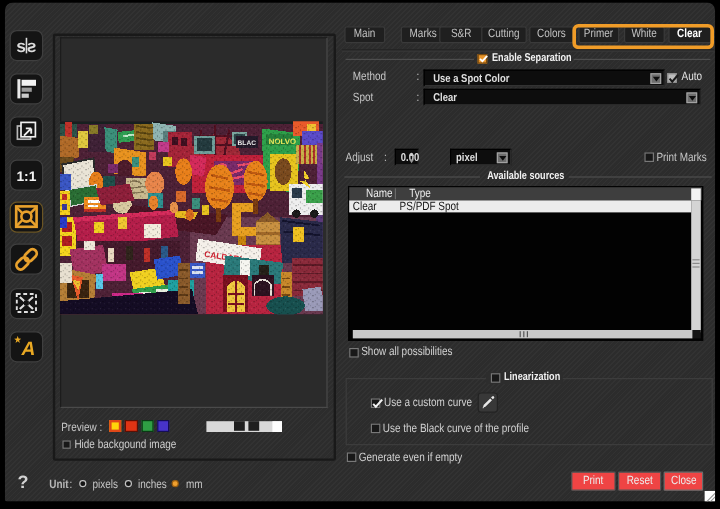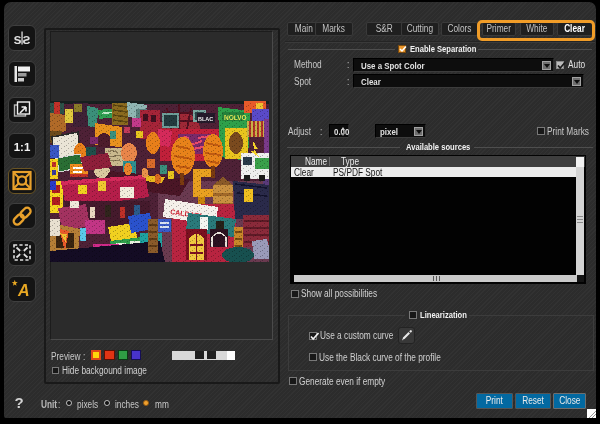--- a/index.html
+++ b/index.html
@@ -20,21 +20,21 @@
 .hline{position:absolute;height:1px;background:#4e4e4e;}
 .dd{position:absolute;height:14px;background:#0d0d0d;border:1px solid #000;
   border-bottom-color:#3c3c3c;border-right-color:#2a2a2a;color:#e0e0e0;font-size:10px;}
 .dd span{position:absolute;left:7px;top:2px;font-weight:bold;font-size:9.5px;transform:scaleX(0.83);transform-origin:0 50%;white-space:nowrap;line-height:9px;}
 .cx{display:inline-block;transform:scaleX(0.83);transform-origin:50% 50%;}
 .cl{display:inline-block;transform:scaleX(0.83);transform-origin:0 50%;white-space:nowrap;}
 .ddarr{position:absolute;right:2px;top:2px;width:9px;height:9px;border:1px solid #a2a2a2;background:#6e6e6e;}
 .ddarr:after{content:"";position:absolute;left:1px;top:2px;border-left:3.5px solid transparent;border-right:3.5px solid transparent;border-top:4.5px solid #0e0e0e;}
 .tab{position:absolute;top:22.3px;height:14px;background:#1f1f1f;border:1px solid #3a3a3a;border-radius:2px;
   color:#c2c2c2;font-size:10px;text-align:center;line-height:12px;}
-.btn{position:absolute;top:392.8px;height:16.5px;background:#0369a1;border:1px solid #555;
+.btn{position:absolute;top:392.8px;height:16.5px;background:#ef4444;border:1px solid #555;
   color:#ececec;font-size:10px;text-align:center;line-height:14.5px;border-radius:1px;}
 </style>
 </head>
 <body>
 <div id="page">
   <div id="win"></div>
 
   <div class="sbtn" style="top:25px;"></div>
   <div class="sbtn" style="top:61px;"></div>
   <div class="sbtn" style="top:97px;"></div>
@@ -294,21 +294,21 @@
   <div class="lbl" style="left:40.5px;top:399.5px;font-weight:bold;color:#b8b8b8;">Unit</div>
   <div class="lbl" style="left:58px;top:399.5px;">:</div>
   <div style="position:absolute;left:66px;top:400.2px;width:5.8px;height:5.8px;border-radius:50%;background:#131313;border:1.4px solid #c2c2c2;"></div>
   <div class="lbl" style="left:77px;top:399.5px;">pixels</div>
   <div style="position:absolute;left:104px;top:400.2px;width:5.8px;height:5.8px;border-radius:50%;background:#131313;border:1.4px solid #c2c2c2;"></div>
   <div class="lbl" style="left:115px;top:399.5px;">inches</div>
   <div style="position:absolute;left:143.4px;top:400.2px;width:5.8px;height:5.8px;border-radius:50%;background:#efa02f;border:1.4px solid #9a5e10;"></div>
   <div class="lbl" style="left:154.5px;top:399.5px;">mm</div>
 
   <div class="tab" style="left:287.3px;width:33.3px;"><span class="cx">Main</span></div>
-  <div class="tab" style="left:315px;width:37.6px;"><span class="cx">Marks</span></div>
+  <div class="tab" style="left:334px;width:37.6px;"><span class="cx">Marks</span></div>
   <div class="tab" style="left:366px;width:37px;text-align:center;"><span class="cx">S&amp;R</span></div>
   <div class="tab" style="left:401px;width:37.5px;"><span class="cx">Cutting</span></div>
   <div class="tab" style="left:440.5px;width:37px;"><span class="cx">Colors</span></div>
   <div class="tab" style="left:481.5px;width:34px;"><span class="cx">Primer</span></div>
   <div class="tab" style="left:519.5px;width:34px;"><span class="cx">White</span></div>
   <div class="tab" style="left:556.5px;width:36px;color:#fff;font-weight:bold;"><span class="cx">Clear</span></div>
   <div style="position:absolute;left:477px;top:19.5px;width:117.5px;height:21.5px;border:3px solid #f09c28;border-radius:5px;"></div>
   <div style="position:absolute;left:285px;top:40.5px;width:310px;height:1px;background:#242424;box-shadow:0 1px 0 #3a3a3a;"></div>
 
   <div class="hline" style="left:288px;top:49px;width:106.5px;"></div>

